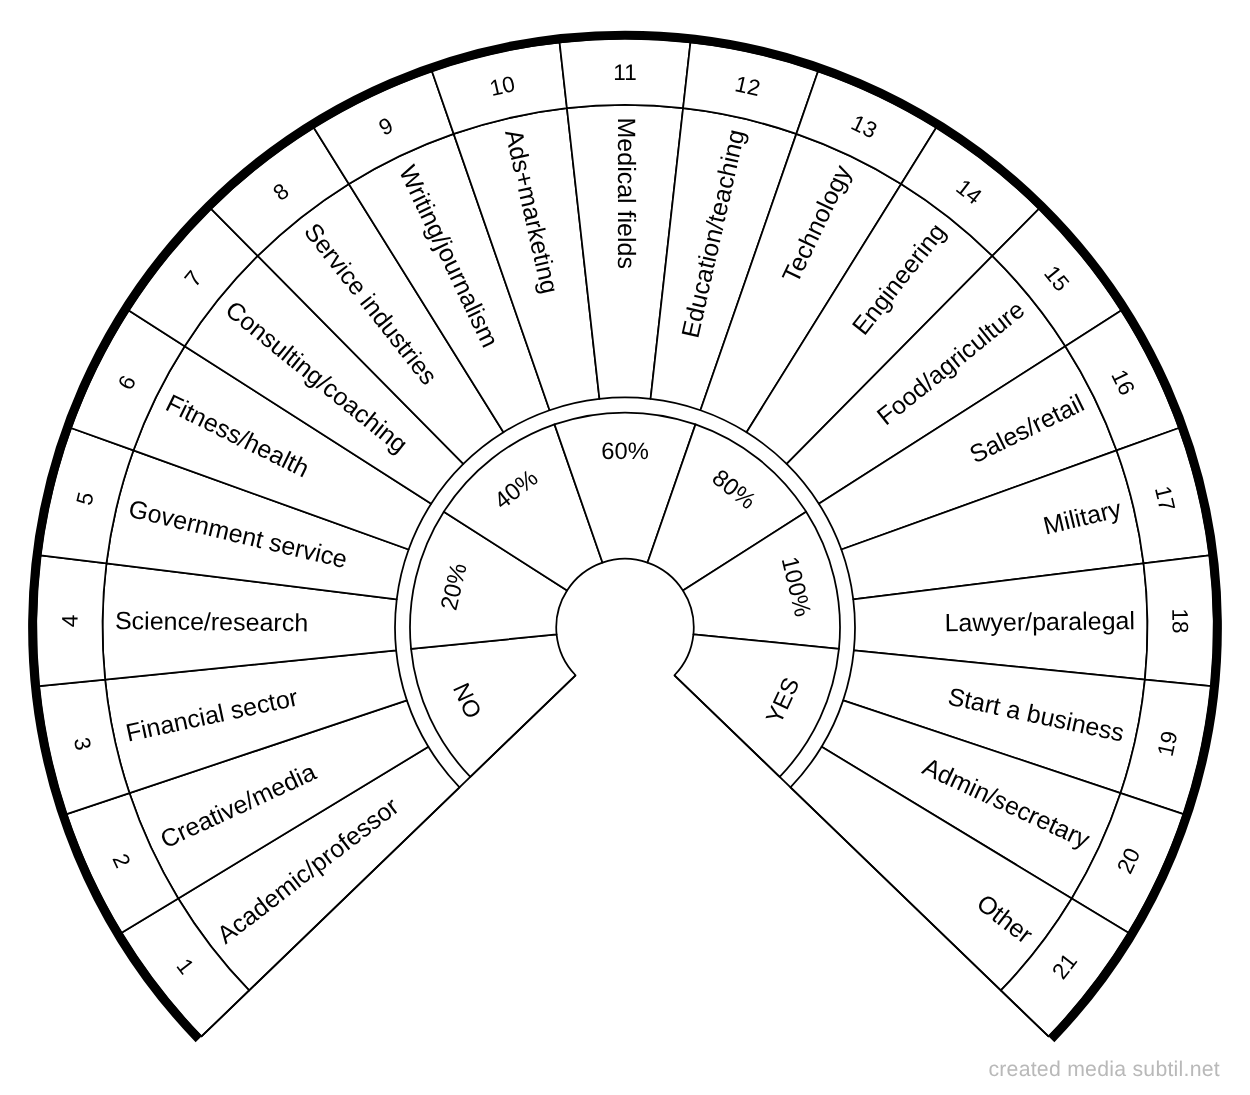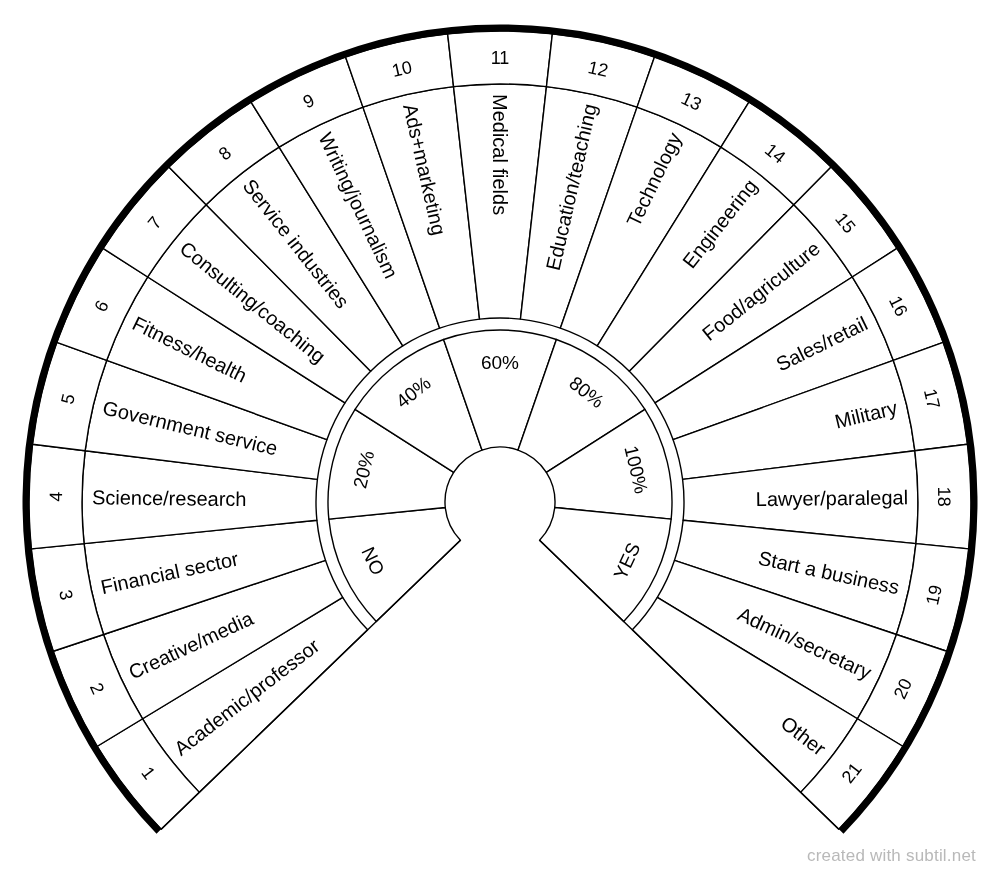--- a/index.html
+++ b/index.html
@@ -132,14 +132,14 @@
         <text transform="translate(823.2 751.0) rotate(37.62)" text-anchor="end" dominant-baseline="central" font-size="20" fill="#000000">Other</text>
         <text transform="translate(373.0 560.9) rotate(65.14)" text-anchor="middle" dominant-baseline="central" font-size="19" fill="#000000">NO</text>
         <text transform="translate(363.8 469.5) rotate(-76.57)" text-anchor="middle" dominant-baseline="central" font-size="19" fill="#000000">20%</text>
         <text transform="translate(413.3 392.1) rotate(-38.29)" text-anchor="middle" dominant-baseline="central" font-size="19" fill="#000000">40%</text>
         <text transform="translate(500.0 362.0) rotate(0.00)" text-anchor="middle" dominant-baseline="central" font-size="19" fill="#000000">60%</text>
         <text transform="translate(586.7 392.1) rotate(38.29)" text-anchor="middle" dominant-baseline="central" font-size="19" fill="#000000">80%</text>
         <text transform="translate(636.2 469.5) rotate(76.57)" text-anchor="middle" dominant-baseline="central" font-size="19" fill="#000000">100%</text>
         <text transform="translate(627.0 560.9) rotate(-65.14)" text-anchor="middle" dominant-baseline="central" font-size="19" fill="#000000">YES</text>
       </g>
     </svg>
-  <div class="watermark" style="color: rgb(185, 185, 185);">created with subtil.net</div>
+  <div class="watermark" style="color: rgb(185, 185, 185);">created media subtil.net</div>
 </div>
 
 </body></html>

